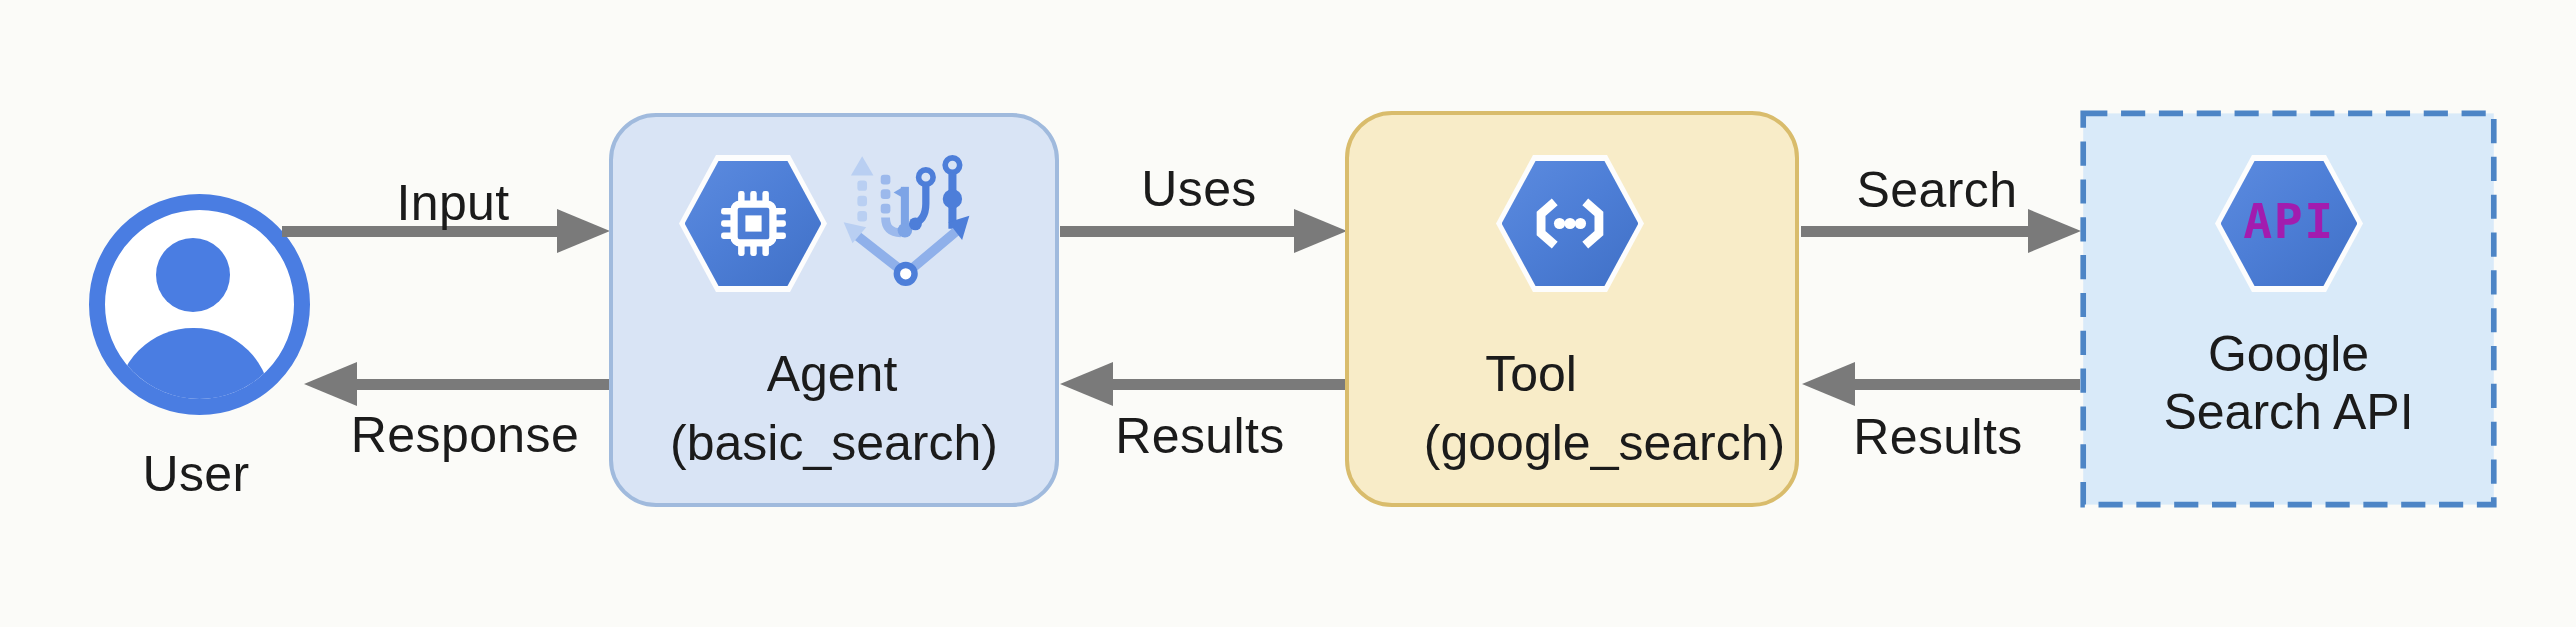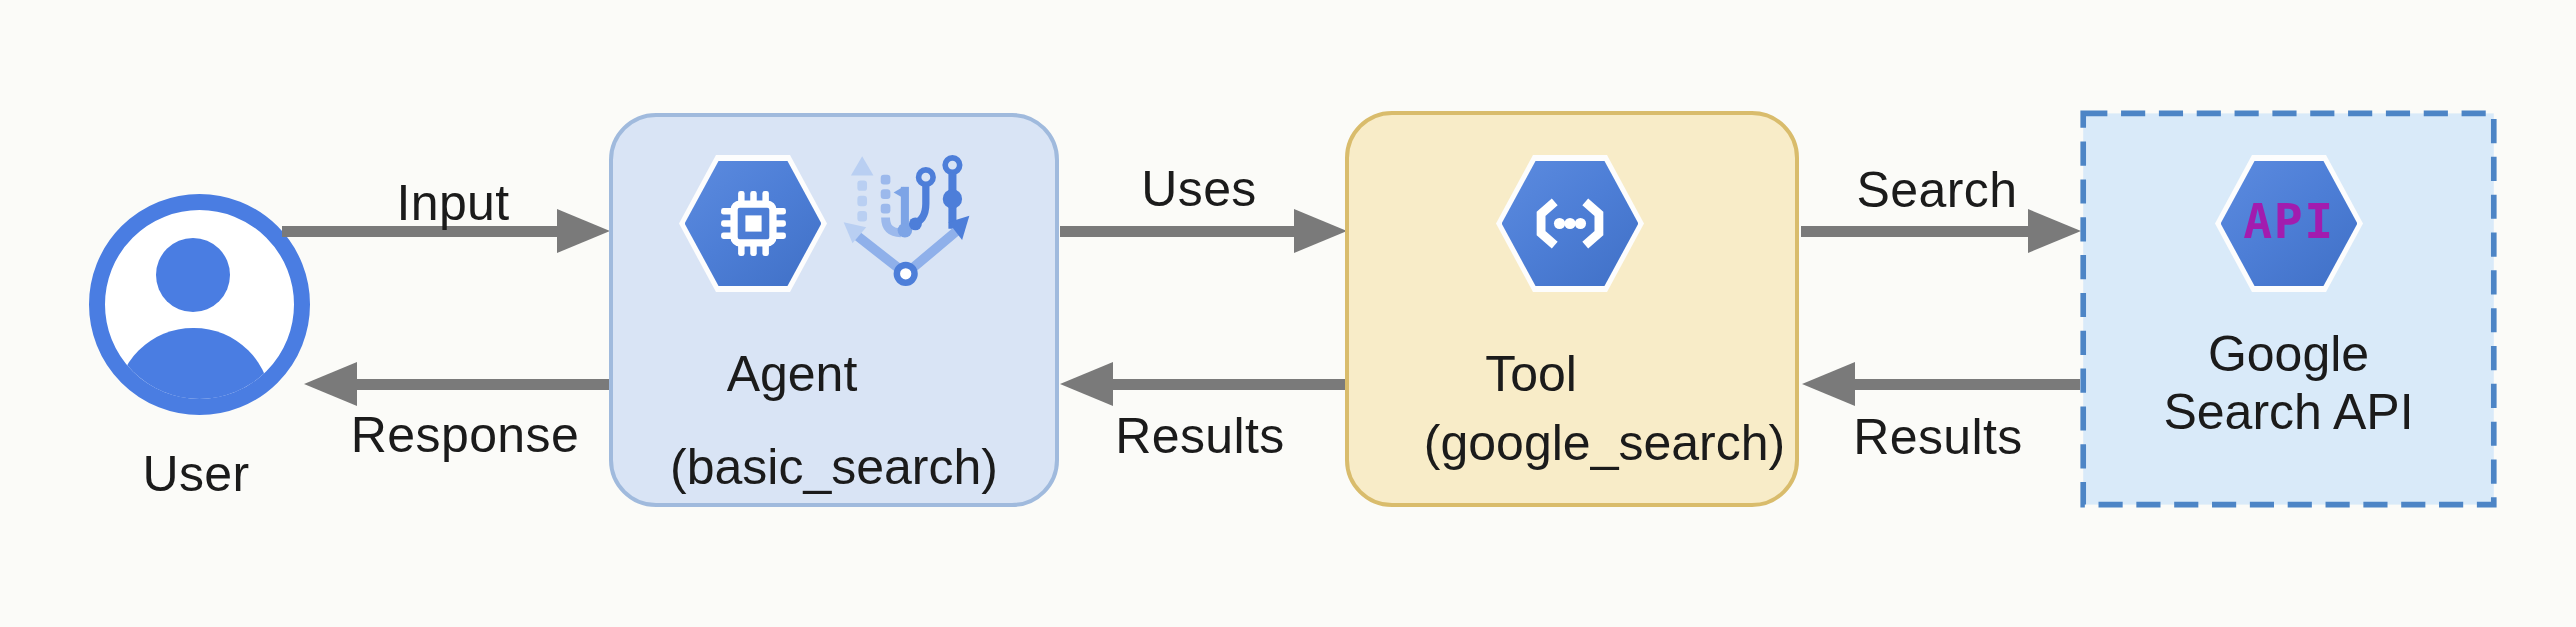--- a/index.html
+++ b/index.html
@@ -34,22 +34,22 @@
   .sh-calls{left:1801px;top:226px;width:229px;}  .hd-calls{left:2028px;top:209px;}
   .sh-response{left:356px;top:379px;width:254px;}.hd-response{left:304px;top:362px;}
   .sh-results1{left:1112px;top:379px;width:234px;}.hd-results1{left:1060px;top:362px;}
   .sh-results2{left:1854px;top:379px;width:226px;}.hd-results2{left:1802px;top:362px;}
   
   .box{position:absolute;box-sizing:border-box;}
   .box-agent{left:609px;top:113px;width:450px;height:394px;background:#d9e4f5;border:4.8px solid #a0badd;border-radius:47px;}
   .box-tool{left:1345px;top:111px;width:454px;height:396px;background:#f8ecc8;border:4.8px solid #d9bc6c;border-radius:47px;}
   .box-api{left:2080px;top:110px;width:417px;height:398px;}
   .boxtext{position:absolute;font-size:50px;line-height:1;text-align:center;color:#1b1b1b;}
-  .bt-agent-title{left:609px;width:366px;top:349px;}
-  .bt-agent-sub{left:609px;width:450px;top:418px;margin-top:24px;}
+  .bt-agent-title{left:609px;width:366px;top:349px;padding-left:40px;}
+  .bt-agent-sub{left:609px;width:450px;top:418px;}
   .bt-tool-title{left:1345px;width:372px;top:349px;}
   .bt-tool-sub{left:1345px;width:519px;top:418px;}
   .bt-api-l1{left:2080px;width:417px;top:329px;}
   .bt-api-l2{left:2080px;width:417px;top:387px;}
   
   .hex{position:absolute;width:148px;height:137px;}
   .hex-outer{position:absolute;left:0;top:0;right:0;bottom:0;background:#fdfdfd;
     clip-path:polygon(25% 0%,75% 0%,100% 50%,75% 100%,25% 100%,0% 50%);}
   .hex-inner{position:absolute;left:5.6px;top:5.6px;right:5.6px;bottom:5.6px;
     background:linear-gradient(140deg,#5c8bdf 0%,#4d7ed6 48%,#4070c6 100%);

